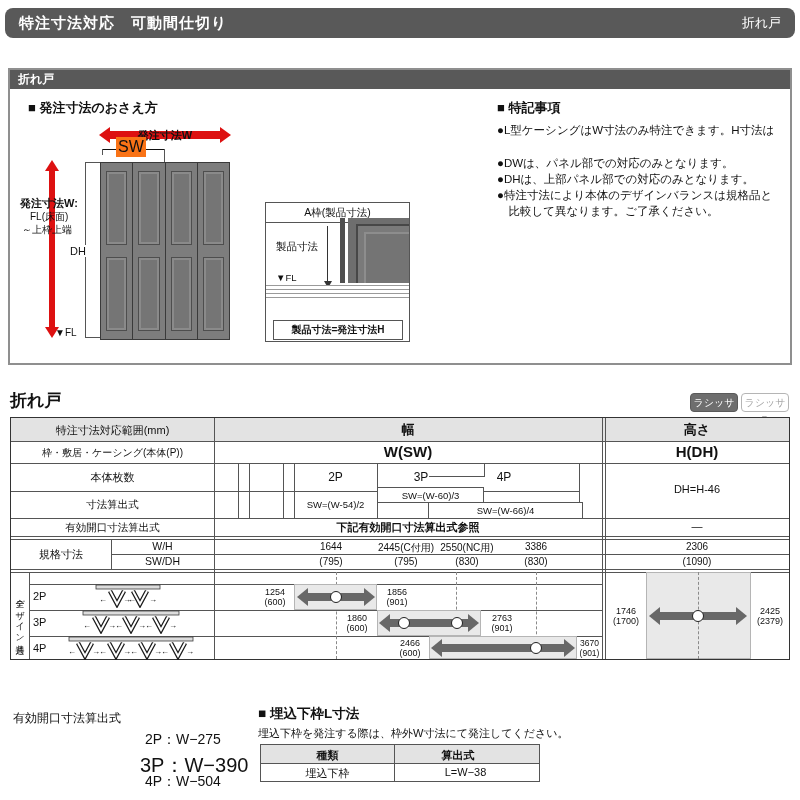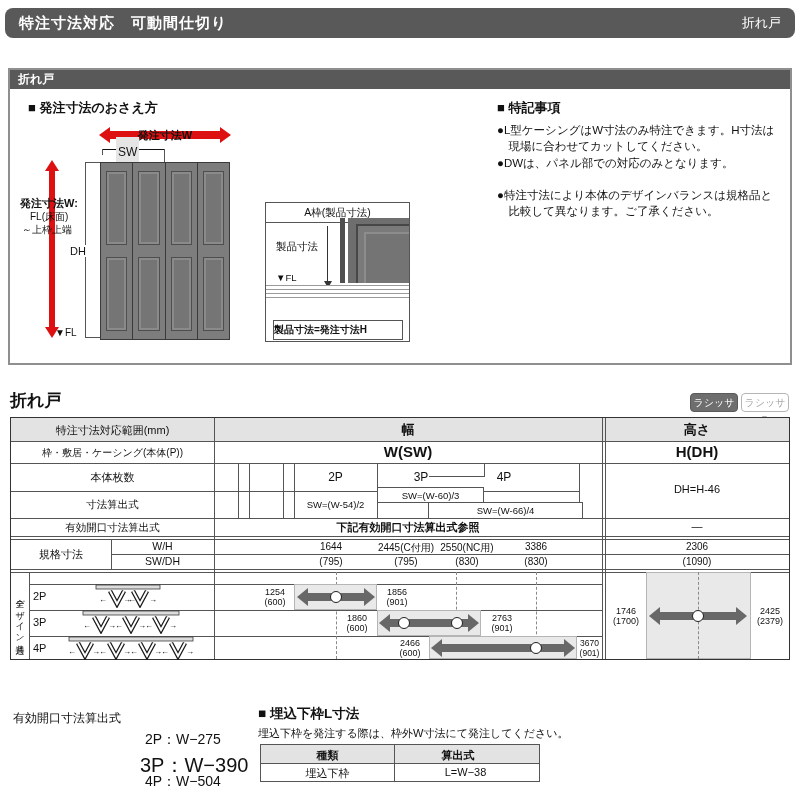--- a/index.html
+++ b/index.html
@@ -32,21 +32,21 @@
   .leaf{flex:1;border-right:1px solid #3a3a3a;position:relative;}
   .leaf:last-child{border-right:none;}
   .inset{position:absolute;left:5px;right:5px;border:1px solid #4e4e4e;box-shadow:inset 0 0 0 2px #8a8a8a;background:#757575;}
   .in1{top:8px;height:72px;}
   .in2{top:94px;height:72px;}
   
   .afbox{position:absolute;left:265px;top:202px;width:145px;height:140px;border:1px solid #555;box-sizing:border-box;background:#fff;}
   .stripes{position:absolute;left:266px;top:285px;width:143px;height:14px;
            background:repeating-linear-gradient(to bottom,#9a9a9a 0 1px,#fff 1px 4px);}
   .capbox{position:absolute;left:273px;top:320px;width:130px;height:20px;border:1px solid #555;
-          box-sizing:border-box;font-size:10px;font-weight:bold;text-align:left;line-height:18px;}
+          box-sizing:border-box;font-size:10px;font-weight:bold;text-align:center;line-height:18px;}
   
   .badgeS{position:absolute;left:690px;top:393px;width:48px;height:19px;background:#6e6e6e;border:1px solid #5a5a5a;
           border-radius:4px;color:#fff;font-size:10px;text-align:center;line-height:18px;box-sizing:border-box;}
   .badgeD{position:absolute;left:741px;top:393px;width:48px;height:19px;background:#fff;border:1px solid #b5b5b5;
           border-radius:4px;color:#a5a5a5;font-size:10px;text-align:center;line-height:18px;box-sizing:border-box;}
   
   .maintable{position:absolute;left:10px;top:417px;width:780px;height:243px;border:1px solid #333;box-sizing:border-box;background:#fff;}
   .grayrow{position:absolute;left:0;top:0;width:100%;height:23px;background:#e3e3e3;}
   .band{position:absolute;background:#e9e9e9;border:1px solid #b5b5b5;box-sizing:border-box;}
   .fbox{position:absolute;background:#fff;border:1px solid #555;box-sizing:border-box;font-size:9.5px;
@@ -84,21 +84,21 @@
   <div class="h1" style="left:28px;top:99px;">■ 発注寸法のおさえ方</div>
 
   <div class="rbarh" style="left:108px;top:131px;width:114px;height:8px;"></div>
   <div class="tri" style="left:99px;top:127px;border-top:8px solid transparent;border-bottom:8px solid transparent;border-right:11px solid #dd1111;"></div>
   <div class="tri" style="left:220px;top:127px;border-top:8px solid transparent;border-bottom:8px solid transparent;border-left:11px solid #dd1111;"></div>
   <div class="t" style="left:100px;top:128px;width:130px;font-size:11px;font-weight:bold;">発注寸法W</div>
 
   <div class="abs" style="left:102px;top:149px;width:63px;border-top:1px solid #111;"></div>
   <div class="ln" style="left:102px;top:149px;width:1px;height:6px;"></div>
   <div class="ln" style="left:164px;top:149px;width:1px;height:13px;"></div>
-  <div class="tl" style="left:116px;top:137px;font-size:12px;background:#e5e5e5;padding:8px 2px;">SW</div>
+  <div class="tl" style="left:116px;top:137px;font-size:16px;background:#f97316;padding:1px 2px;">SW</div>
 
   <div class="door">
     <div class="leaf">
         <div class="inset in1"></div>
         <div class="inset in2"></div>
       </div>
     <div class="leaf">
         <div class="inset in1"></div>
         <div class="inset in2"></div>
       </div>
@@ -135,22 +135,22 @@
   <div class="tl" style="left:276px;top:272px;font-size:9.5px;">▼FL</div>
   <div class="abs" style="left:340px;top:218px;width:5px;height:65px;background:#4f4f4f;"></div>
   <div class="abs" style="left:348px;top:218px;width:61px;height:65px;background:#6e6e6e;"></div>
   <div class="abs" style="left:356px;top:224px;width:53px;height:59px;background:#7a7a7a;border-left:2px solid #474747;border-top:2px solid #474747;box-sizing:border-box;"></div>
   <div class="abs" style="left:364px;top:232px;width:45px;height:51px;background:#747474;border-left:2px solid #8d8d8d;border-top:2px solid #8d8d8d;box-sizing:border-box;"></div>
   <div class="stripes"></div>
   <div class="capbox">製品寸法=発注寸法H</div>
 
   <div class="h1" style="left:497px;top:99px;">■ 特記事項</div>
   <div class="tl" style="left:497px;top:123px;width:285px;font-size:11.5px;">●L型ケーシングはW寸法のみ特注できます。H寸法は</div>
-  <div class="tl" style="left:497px;top:139px;width:285px;font-size:11.5px;">　現場に合わせてカットしてください。</div>
   <div class="tl" style="left:497px;top:156px;width:285px;font-size:11.5px;">●DWは、パネル部での対応のみとなります。</div>
+  <div class="tl" style="left:497px;top:172px;width:285px;font-size:11.5px;">●DHは、上部パネル部での対応のみとなります。</div>
   <div class="tl" style="left:497px;top:188px;width:285px;font-size:11.5px;">●特注寸法により本体のデザインバランスは規格品と</div>
   <div class="tl" style="left:497px;top:204px;width:285px;font-size:11.5px;">　比較して異なります。ご了承ください。</div>
 
   <div class="tl" style="left:10px;top:389px;font-size:17px;font-weight:bold;">折れ戸</div>
   <div class="badgeS">ラシッサS</div>
   <div class="badgeD">ラシッサD</div>
 
   <div class="maintable">
     <div class="grayrow"></div>
 

